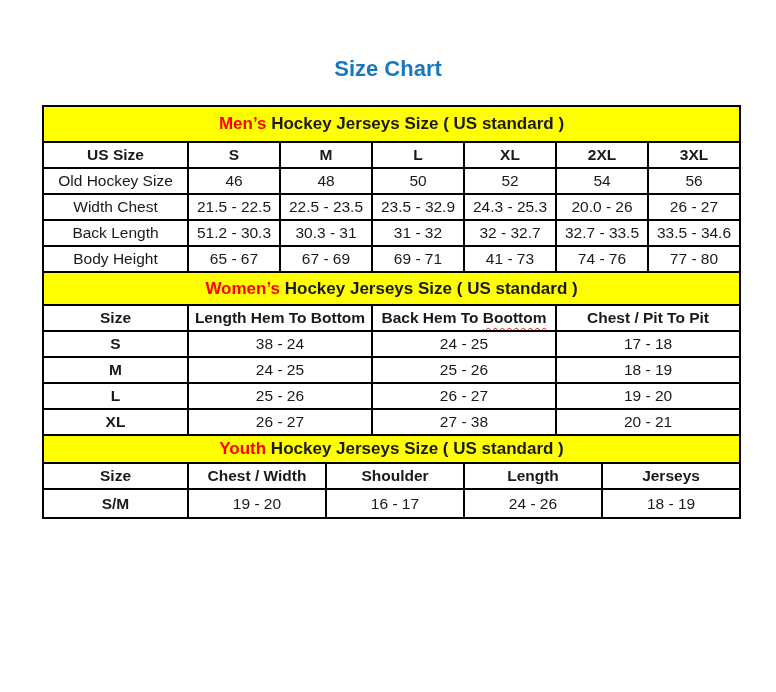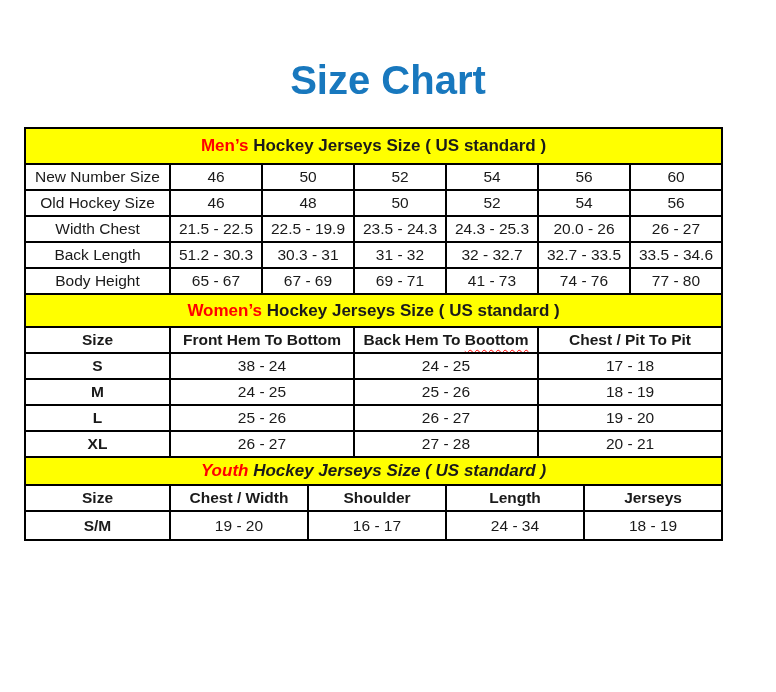--- a/index.html
+++ b/index.html
@@ -10,41 +10,41 @@
     --text-black:#1A1A1A;
   }
   *{box-sizing:border-box;}
   html,body{margin:0;padding:0;}
   body{
     width:776px;height:692px;background:#ffffff;overflow:hidden;
     font-family:"Liberation Sans",sans-serif;color:var(--text-black);
   }
   .title{
     margin:56px 0 0 0;text-align:center;
-    font-size:40px;font-weight:bold;color:var(--title-blue);
+    font-size:22px;font-weight:bold;color:var(--title-blue);
     line-height:1.2;letter-spacing:0px;
   }
-  .tables{width:574px;margin:23px 0 0 24px;}
+  .tables{width:574px;margin:23px 0 0 42px;}
   table.sheet{
     border-collapse:collapse;table-layout:fixed;width:698px;
   }
   .sheet + .sheet{margin-top:-2px;}
   .sheet td,.sheet th{
     border:2px solid var(--border-black);
     text-align:center;vertical-align:middle;
     padding:0 2px;font-size:15.5px;overflow:hidden;white-space:nowrap;
   }
   .sheet th{font-weight:bold;}
   td.bar{
     background:var(--bar-yellow);
     font-weight:bold;font-size:17px;
   }
   .t0 td.bar{height:36px;}
   .t1 td.bar{height:33px;}
-  .t2 td.bar{height:28px;font-style:italic;}
+  .t2 td.bar{height:28px;}
   .t0 tbody[data-rows] th,.t0 tbody[data-rows] td{height:26px;}
   .t1 tbody[data-rows] th,.t1 tbody[data-rows] td{height:26px;}
   .t2 tbody[data-rows] th{height:26px;}
   .t2 tbody[data-rows] td{height:29px;}
   .accent{color:var(--accent-red);}
   .t1 tbody[data-rows] td:first-child,
   .t2 tbody[data-rows] td:first-child{font-weight:bold;}
   .squiggle{
     text-decoration-line:underline;
     text-decoration-style:wavy;
@@ -77,42 +77,42 @@
           <col class="c-data">
           <col class="c-data">
       </colgroup>
       <tbody>
         <tr>
           <td class="bar" colspan="7"><span class="accent">Men’s</span> <span>Hockey Jerseys Size ( US standard )</span></td>
         </tr>
       </tbody>
       <tbody data-rows="0">
           <tr>
-            <td>New Number Size</td>
-            <td>46</td>
-            <td>50</td>
-            <td>52</td>
-            <td>54</td>
-            <td>56</td>
-            <td>60</td>
+            <th>US Size</th>
+            <th>S</th>
+            <th>M</th>
+            <th>L</th>
+            <th>XL</th>
+            <th>2XL</th>
+            <th>3XL</th>
           </tr>
           <tr>
             <td>Old Hockey Size</td>
             <td>46</td>
             <td>48</td>
             <td>50</td>
             <td>52</td>
             <td>54</td>
             <td>56</td>
           </tr>
           <tr>
             <td>Width Chest</td>
             <td>21.5 - 22.5</td>
-            <td>22.5 - 19.9</td>
-            <td>23.5 - 24.3</td>
+            <td>22.5 - 23.5</td>
+            <td>23.5 - 32.9</td>
             <td>24.3 - 25.3</td>
             <td>20.0 - 26</td>
             <td>26 - 27</td>
           </tr>
           <tr>
             <td>Back Length</td>
             <td>51.2 - 30.3</td>
             <td>30.3 - 31</td>
             <td>31 - 32</td>
             <td>32 - 32.7</td>
@@ -139,21 +139,21 @@
           <col class="c-data">
       </colgroup>
       <tbody>
         <tr>
           <td class="bar" colspan="4"><span class="accent">Women’s</span> <span>Hockey Jerseys Size ( US standard )</span></td>
         </tr>
       </tbody>
       <tbody data-rows="1">
           <tr>
             <th>Size</th>
-            <th>Front Hem To Bottom</th>
+            <th>Length Hem To Bottom</th>
             <th>Back Hem To <span class="squiggle">Boottom</span></th>
             <th>Chest / Pit To Pit</th>
           </tr>
           <tr>
             <td>S</td>
             <td>38 - 24</td>
             <td>24 - 25</td>
             <td>17 - 18</td>
           </tr>
           <tr>
@@ -164,21 +164,21 @@
           </tr>
           <tr>
             <td>L</td>
             <td>25 - 26</td>
             <td>26 - 27</td>
             <td>19 - 20</td>
           </tr>
           <tr>
             <td>XL</td>
             <td>26 - 27</td>
-            <td>27 - 28</td>
+            <td>27 - 38</td>
             <td>20 - 21</td>
           </tr>
         </tbody>
     </table>
 
     <table class="sheet t2">
       <colgroup>
         <col class="c-label">
           <col class="c-data">
           <col class="c-data">
@@ -195,20 +195,20 @@
             <th>Size</th>
             <th>Chest / Width</th>
             <th>Shoulder</th>
             <th>Length</th>
             <th>Jerseys</th>
           </tr>
           <tr>
             <td>S/M</td>
             <td>19 - 20</td>
             <td>16 - 17</td>
-            <td>24 - 34</td>
+            <td>24 - 26</td>
             <td>18 - 19</td>
           </tr>
         </tbody>
     </table>
 
   </div>
 </div>
 
 </body></html>

